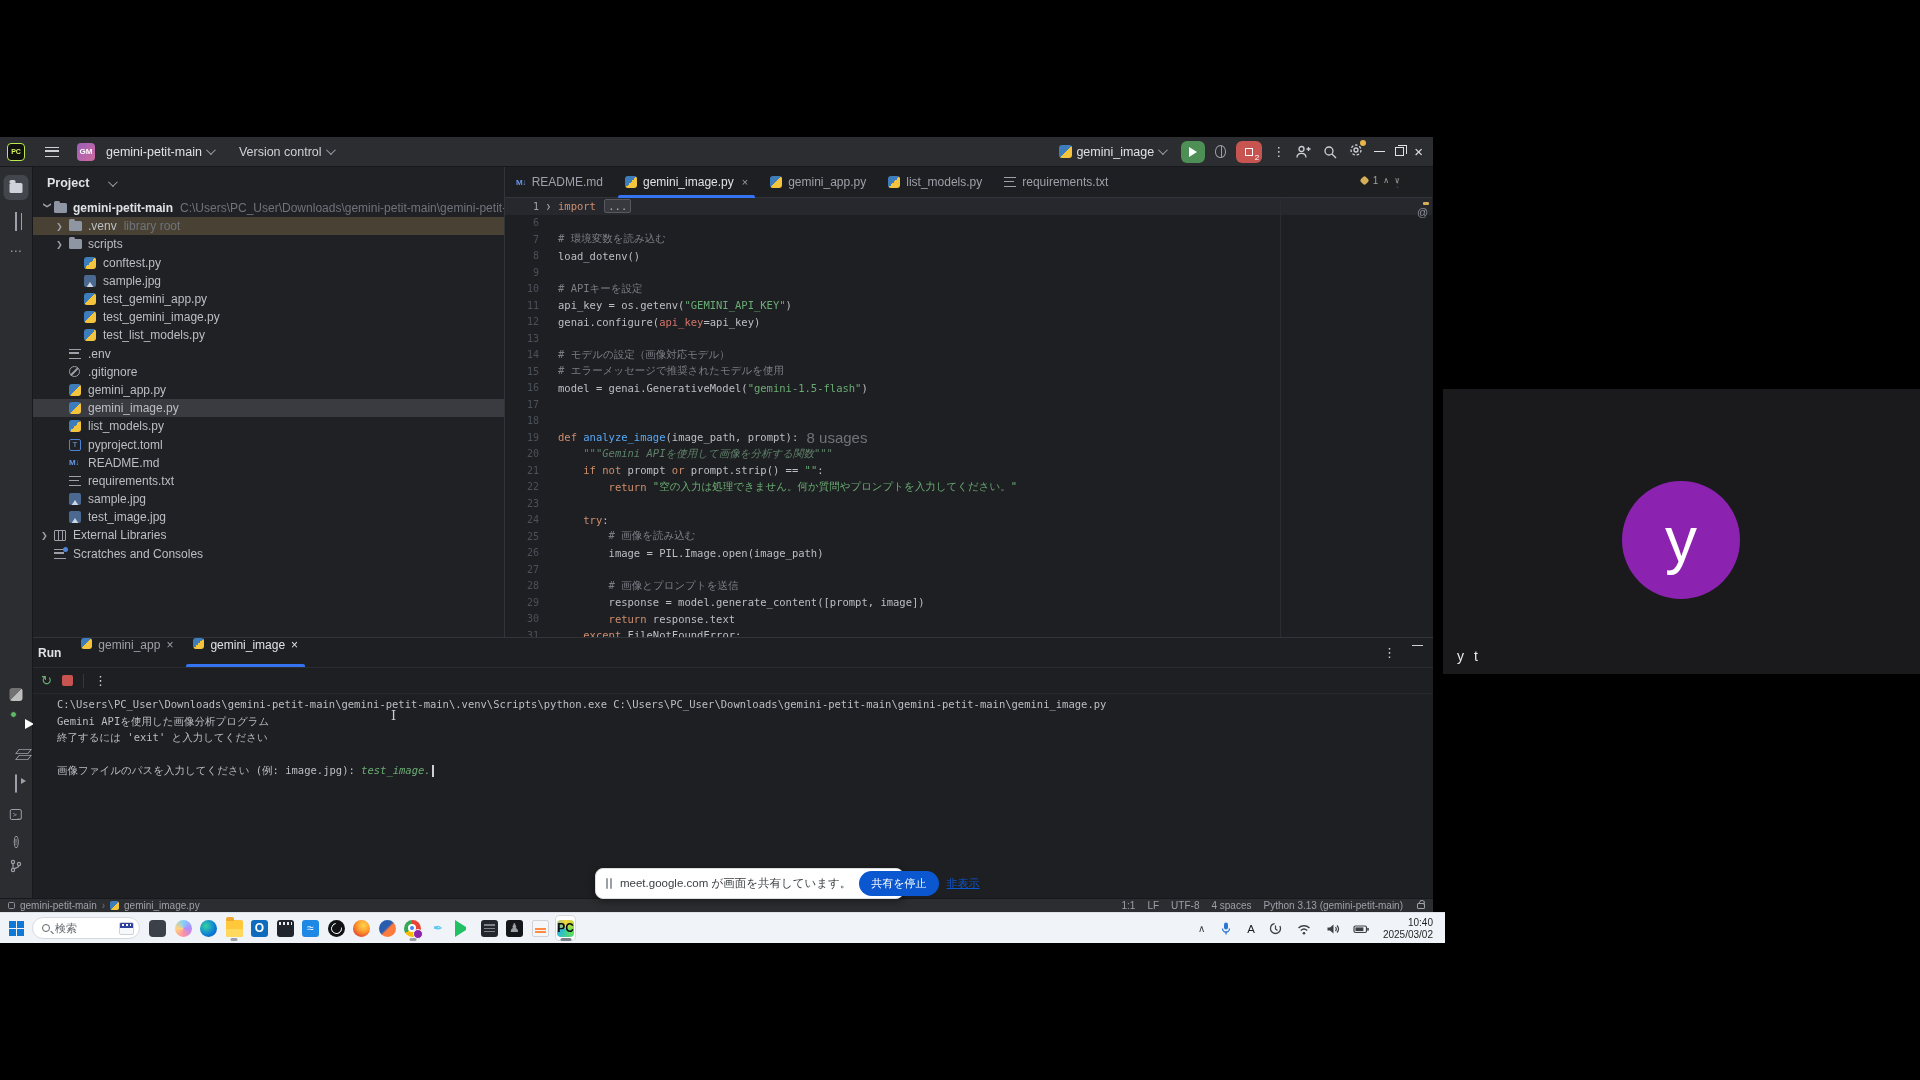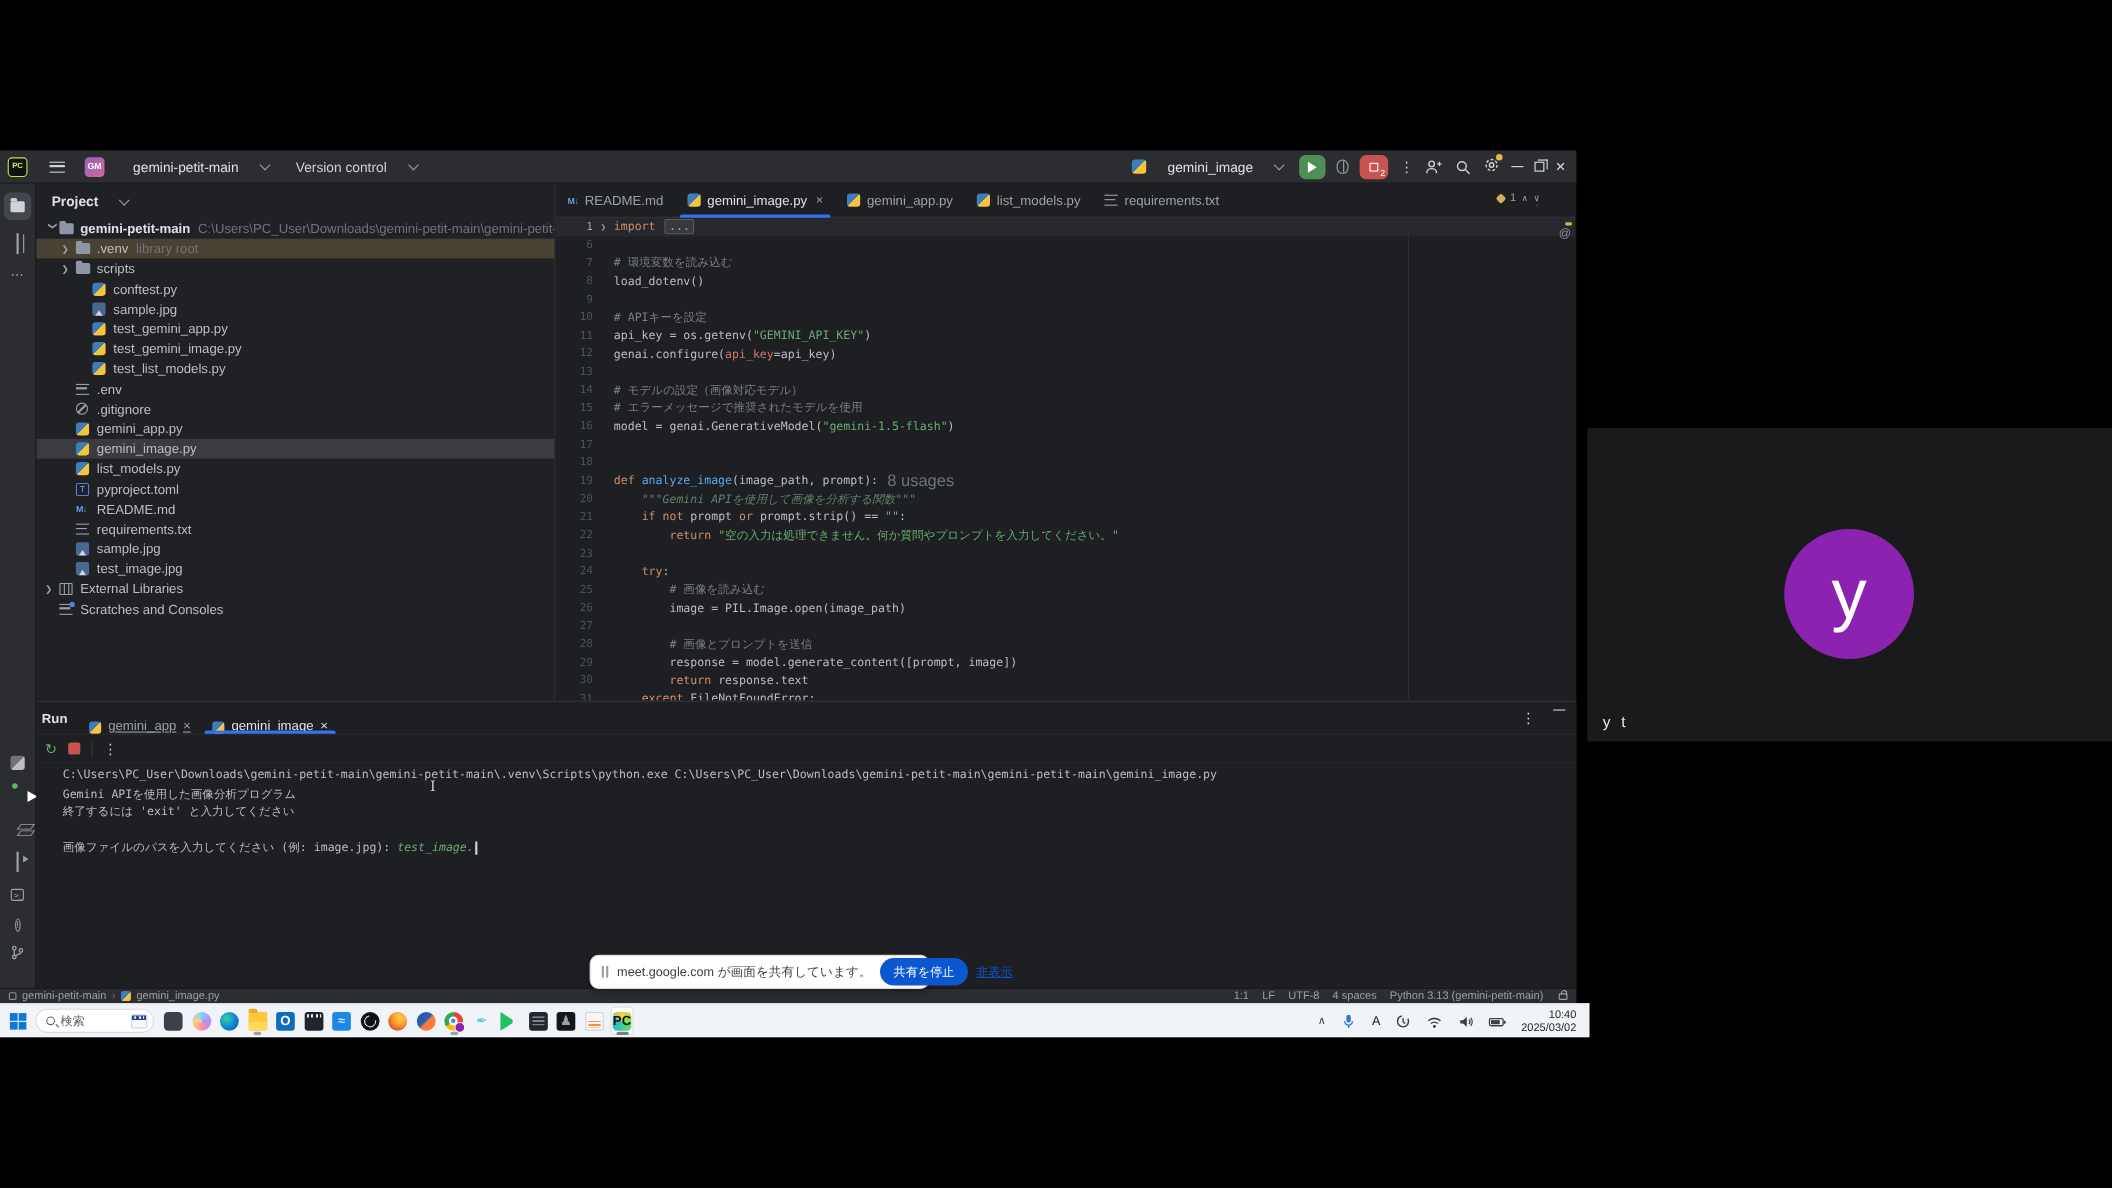--- a/index.html
+++ b/index.html
@@ -12,21 +12,21 @@
 
   
   #titlebar { position:relative; height:30px; background:#2b2d30; border-bottom:1px solid #17181b;
     display:flex; align-items:center; color:#dfe1e5; font-size:12.5px; }
   .pc-logo { width:18px; height:18px; margin:0 8px 0 7px; background:#101010; border:1px solid #b9e84e;
     border-radius:4px; color:#d6f45a; font-size:7px; font-weight:bold; display:flex; align-items:center; justify-content:center; }
   .hamburger { width:14px; height:10px; border-top:1.6px solid #ced0d6; border-bottom:1.6px solid #ced0d6; position:relative; margin:0 12px; }
   .hamburger::before { content:""; position:absolute; left:0; right:0; top:2.7px; height:1.6px; background:#ced0d6; }
   .gm-chip { width:18px; height:18px; border-radius:4px; background:linear-gradient(135deg,#9a5fb8,#cf6a9e);
     color:#fff; font-size:8px; font-weight:bold; display:flex; align-items:center; justify-content:center; margin-right:7px; }
-  .tb-item { display:flex; align-items:center; gap:19px; padding:0 6px; height:22px; border-radius:4px; }
+  .tb-item { display:flex; align-items:center; gap:4px; padding:0 6px; height:22px; border-radius:4px; }
   .chev { width:7px; height:7px; border-right:1.4px solid #9da0a8; border-bottom:1.4px solid #9da0a8;
     transform:rotate(45deg) translateY(-2px); display:inline-block; }
   #tb-right { margin-left:auto; display:flex; align-items:center; gap:10px; padding-right:10px; }
   .py-badge { width:13px; height:13px; border-radius:3px; background:linear-gradient(135deg,#3d7dbb 50%,#f5c43d 50%); display:inline-block; }
   .btn-run { width:24px; height:22px; border-radius:6px; background:#4e8f55; display:flex; align-items:center; justify-content:center; }
   .tri { width:0; height:0; border-left:8px solid #fff; border-top:5px solid transparent; border-bottom:5px solid transparent; }
   .bug { width:11px; height:13px; border:1.4px solid #9da0a8; border-radius:50% 50% 45% 45%; position:relative; }
   .bug::before { content:""; position:absolute; left:50%; top:0; bottom:0; width:1.2px; background:#9da0a8; }
   .btn-stop { width:26px; height:22px; border-radius:6px; background:#c75450; position:relative; display:flex; align-items:center; justify-content:center; }
   .btn-stop .sq { width:8px; height:8px; border:1.6px solid #fff; }
@@ -122,21 +122,21 @@
   #stripe-warn { position:absolute; top:4px; right:3px; width:6px; height:3px; background:#d6ae57; border-radius:1px; }
   #inspections { position:absolute; top:6px; right:26px; display:flex; align-items:center; gap:5px; color:#9da0a8; font-size:10px;
     background:#1e1f22cc; padding:2px 6px; border-radius:4px; }
   .warn-dot { width:7px; height:7px; background:#d6ae57; border-radius:2px; transform:rotate(45deg); }
   .mini-chev { font-size:8px; color:#9da0a8; }
 
   
   #run-panel { height:261px; border-top:1px solid #313438; background:#1e1f22; display:flex; flex-direction:column; position:relative; }
   #run-header { height:30px; display:flex; align-items:center; color:#9da0a8; font-size:12px; border-bottom:1px solid #2a2c30; position:relative; }
   #run-title { color:#dfe1e5; font-weight:bold; padding:0 10px 0 5px; }
-  .rtab { display:flex; align-items:flex-end; gap:6px; padding:0 10px; height:100%; position:relative;text-decoration:underline; }
+  .rtab { display:flex; align-items:flex-start; gap:6px; padding:0 10px; height:100%; position:relative; }
   .rtab.active { color:#dfe1e5; }
   .rtab.active::after { content:""; position:absolute; left:3px; right:3px; bottom:0; height:3px; background:#3574f0; border-radius:2px 2px 0 0; }
   #run-hdr-right { position:absolute; right:10px; display:flex; gap:16px; color:#ced0d6; }
   #run-toolbar { height:26px; display:flex; align-items:center; gap:10px; padding-left:8px; border-bottom:1px solid #26282c; }
   .rerun-ico { color:#6aab73; font-size:13px; line-height:1; }
   .stop-sq { width:11px; height:11px; background:#c75450; border-radius:2px; }
   .tb-sep { width:1px; height:14px; background:#34373c; }
   #console { flex:1; padding:4px 0 0 24px; font-family:"DejaVu Sans Mono","Liberation Mono",monospace; font-size:10.5px; position:relative; }
   .cline { height:16.5px; white-space:pre; }
   .cout { color:#bcbec4; } .cin { color:#6aab73; font-style:italic; }
@@ -196,21 +196,21 @@
   .k-reader { background:#14161a; border-radius:3px; width:16px; height:16px; color:#9aa0a6; font-size:10px; display:flex; align-items:center; justify-content:center; }
   .k-notepad { background:#f5f6f8; border:1px solid #d0d4da; border-radius:2px; width:14px; height:16px; position:relative; }
   .k-notepad::before { content:""; position:absolute; left:2px; right:2px; bottom:2px; height:6px; background:repeating-linear-gradient(#ff8c42 0 1.5px,transparent 1.5px 3px); }
   .k-pycharm { width:16px; height:16px; border-radius:4px; background:conic-gradient(#ffd438,#5ce05c,#2bbad6,#ffd438); color:#0c0f12; font-size:5.5px; font-weight:bold; display:flex; align-items:center; justify-content:center; }
   #tray { position:absolute; right:12px; top:0; height:31px; display:flex; align-items:center; gap:13px; color:#3c4043; }
   .tray-chev { font-size:10px; }
   .ime { font-size:11.5px; color:#1b1b1b; }
   #clock { text-align:right; font-size:10px; color:#1f1f1f; line-height:11.5px; }
 
   
-  #meet-bar { position:absolute; left:536px; top:868px; width:309px; height:31px; background:#fff; border:1px solid #dadce0;
+  #meet-bar { position:absolute; left:595px; top:868px; width:309px; height:31px; background:#fff; border:1px solid #dadce0;
     border-radius:8px; box-shadow:0 2px 8px rgba(0,0,0,.45); display:flex; align-items:center; padding:0 10px; gap:8px; z-index:9; }
   .drag-dots { display:flex; gap:2px; }
   .drag-dots i { width:2px; height:11px; background:#9aa0a6; border-radius:1px; }
   #meet-msg { font-size:11.5px; color:#3c4043; white-space:nowrap; }
   #meet-stop { background:#0b57d0; color:#fff; font-size:11px; border:none; border-radius:14px; padding:5px 12px; white-space:nowrap; }
   #meet-hide { color:#0b57d0; font-size:11px; text-decoration:underline; white-space:nowrap; }
 
   #meet-tile { position:absolute; left:1443px; top:389px; width:477px; height:285px; background:#1a1a1c; }
   #avatar { position:absolute; left:179px; top:92px; width:118px; height:118px; border-radius:50%; background:#8c23b0;
     color:#fff; font-size:64px; display:flex; align-items:center; justify-content:center; }

